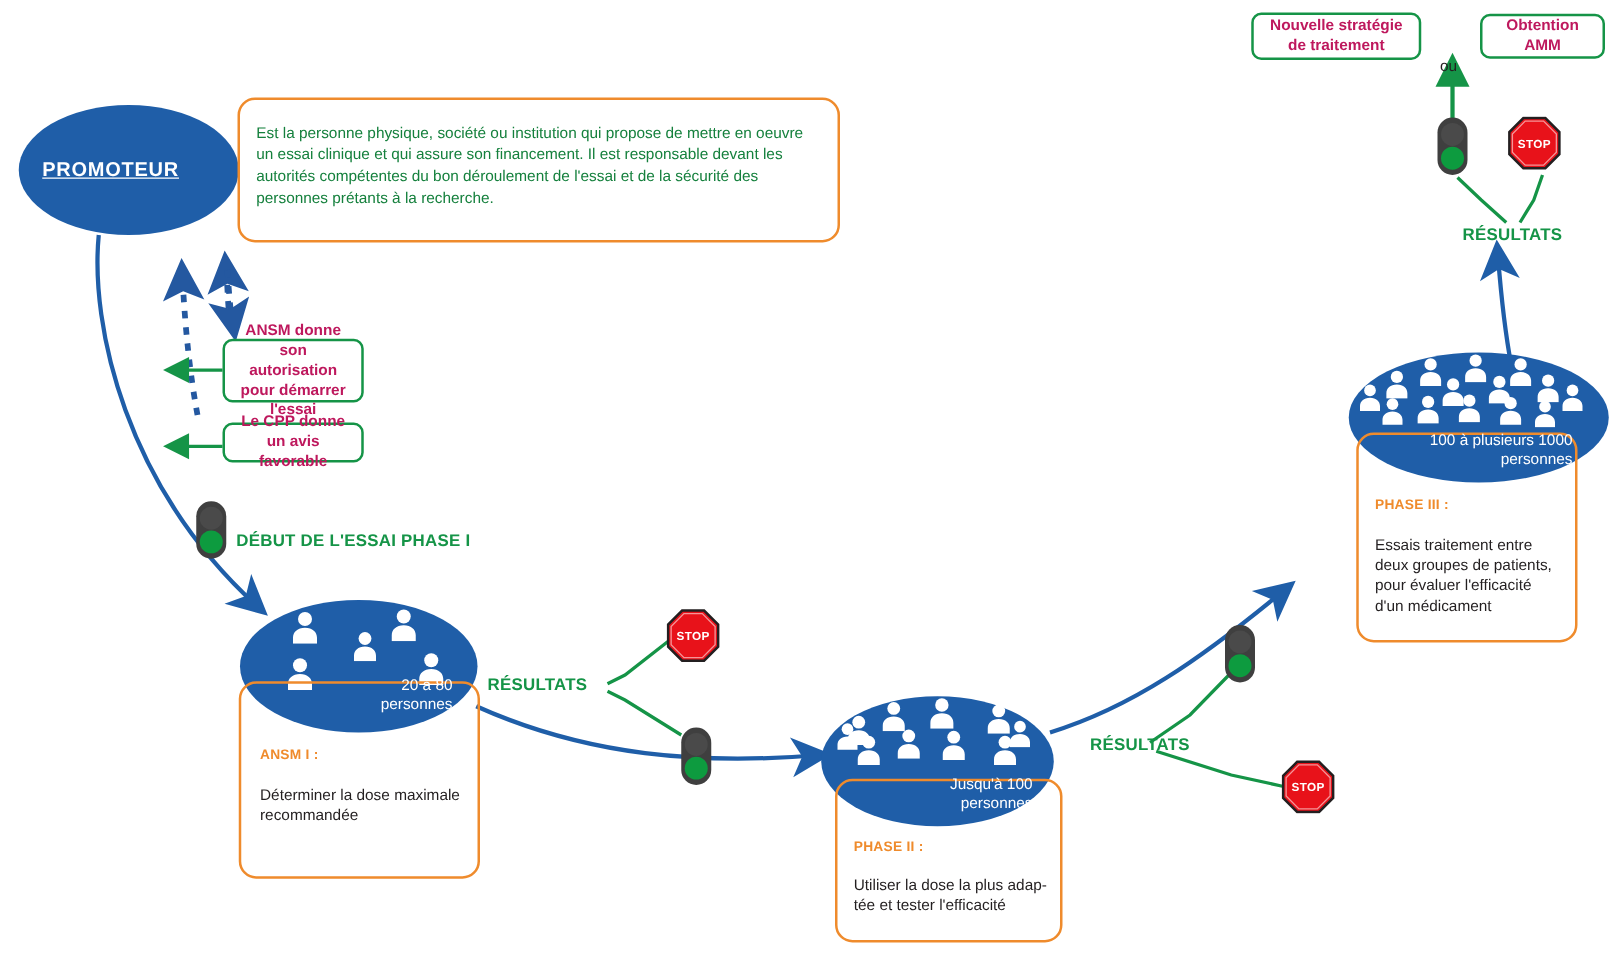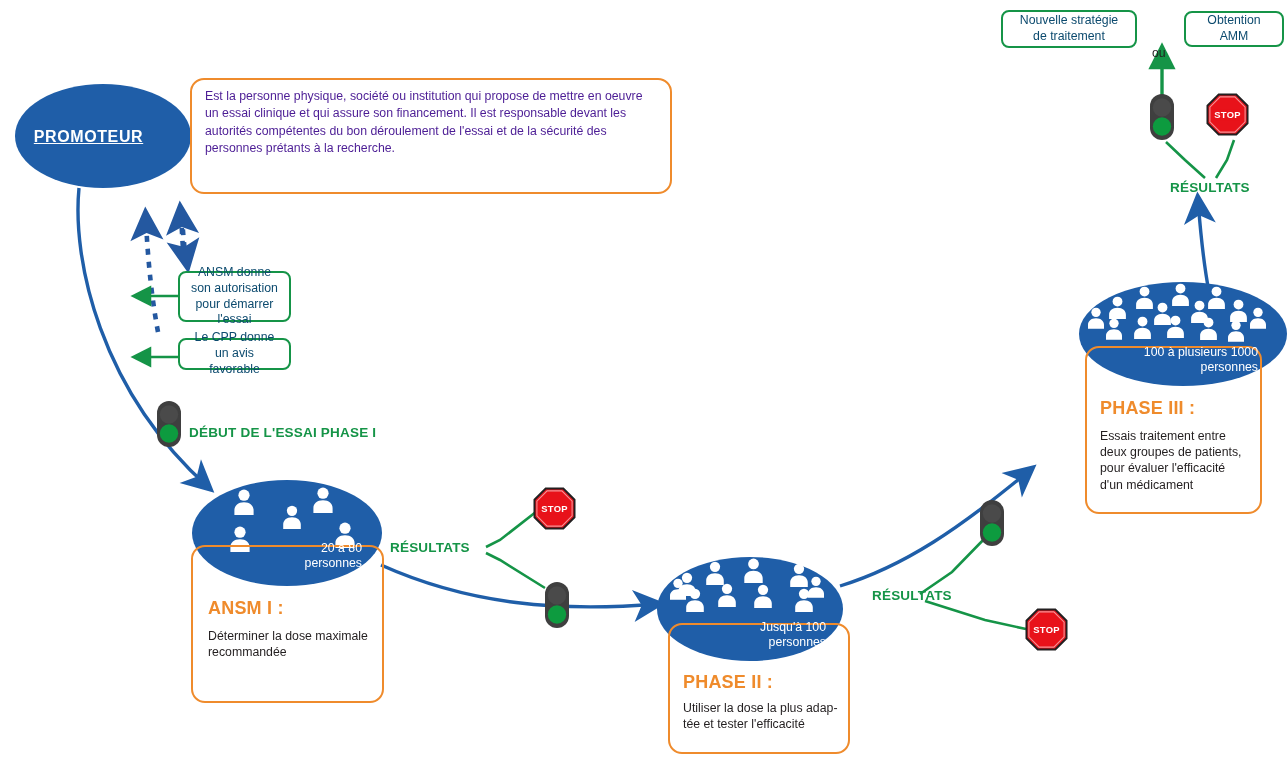--- a/index.html
+++ b/index.html
@@ -34,56 +34,58 @@
   
   .phase-card {
     border: 2.5px solid #ef8b2c;
     border-radius: 14px;
     background: transparent;
   }
   .phase-title {
     position: absolute;
     color: #ef8b2c;
     font-weight: bold;
-    font-size: 18px;
+    font-size: 11px;
     letter-spacing: .2px;
     white-space: nowrap;
     text-align: right;
   }
   .phase-desc {
     position: absolute;
     color: #231f20;
     font-size: 12.3px;
     line-height: 1.32;
   }
   
   .promo-panel {
     border: 2.5px solid #ef8b2c;
     border-radius: 14px;
     background: transparent;
   }
   .promo-text {
     position: absolute;
-    color: #4c1d95;
+    color: #15803d;
     font-size: 12.3px;
     line-height: 1.42;
+    margin-top: 10px;
   }
   
   .green-box {
     border: 2px solid #159447;
     border-radius: 8px;
     background: #ffffff;
     display: flex;
     align-items: center;
     justify-content: center;
     text-align: center;
-    color: #0c4a6e;
+    color: #be185d;
     font-size: 12.3px;
     line-height: 1.3;
     padding: 3px 11px;
+    font-weight: bold;
   }
   
   .green-label {
     position: absolute;
     color: #159447;
     font-weight: bold;
     font-size: 13.5px;
     letter-spacing: .2px;
     white-space: nowrap;
   }

